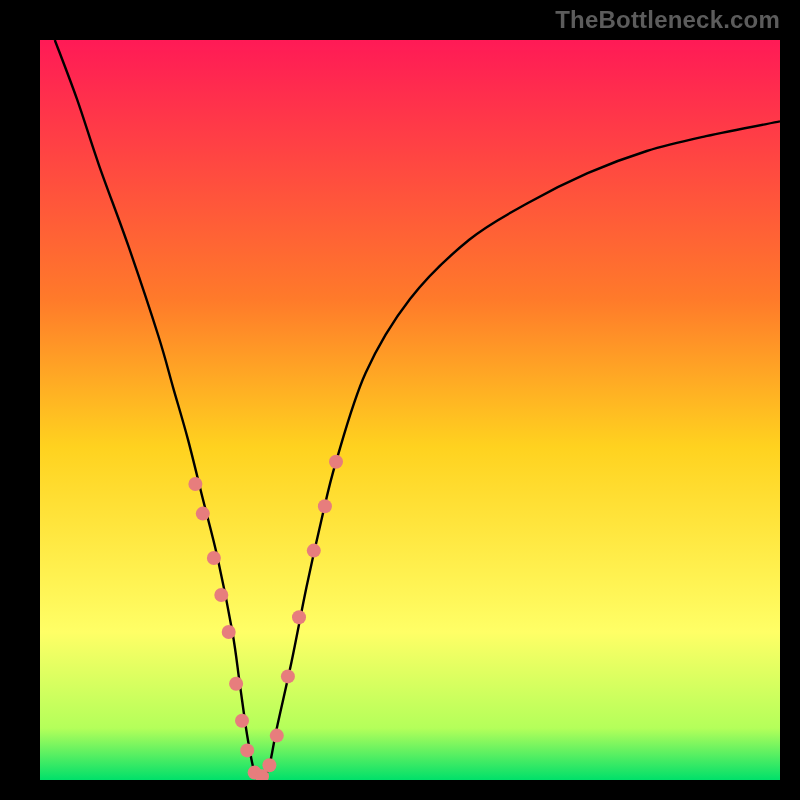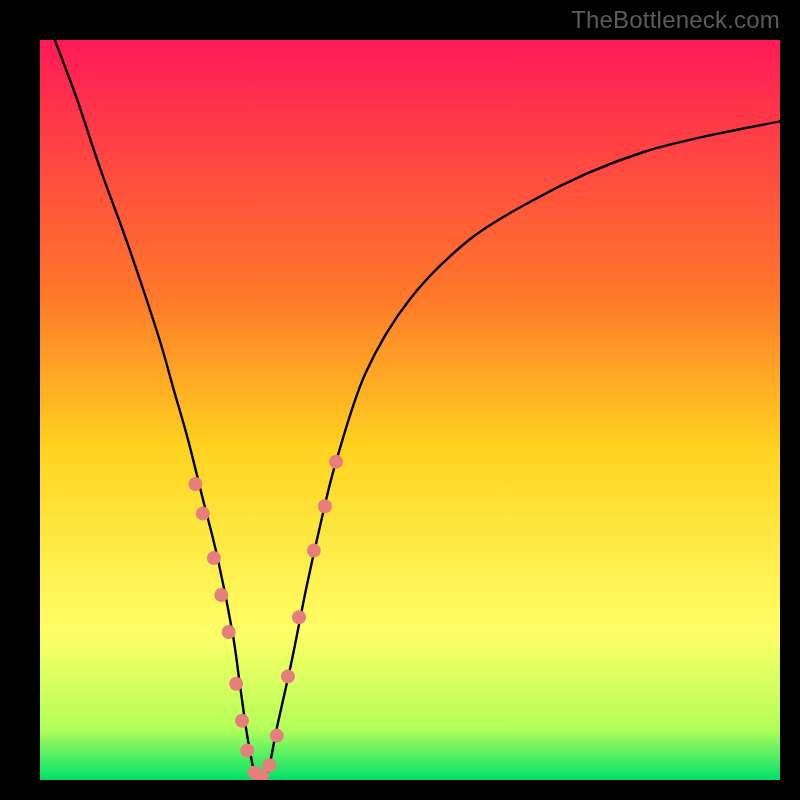--- a/index.html
+++ b/index.html
@@ -35,21 +35,21 @@
     left: 0; top: 0;
     width: 100%;
     height: 100%;
   }
   .watermark {
     position: absolute;
     top: 6px;
     right: 20px;
     color: #5c5c5c;
     font-size: 24px;
-    font-weight: 400;
+    font-weight: 700;
     letter-spacing: 0.2px;
   }
 </style>
 </head>
 <body>
 
 <div class="frame">
   <div class="watermark">TheBottleneck.com</div>
 
   <div class="plot-area">

